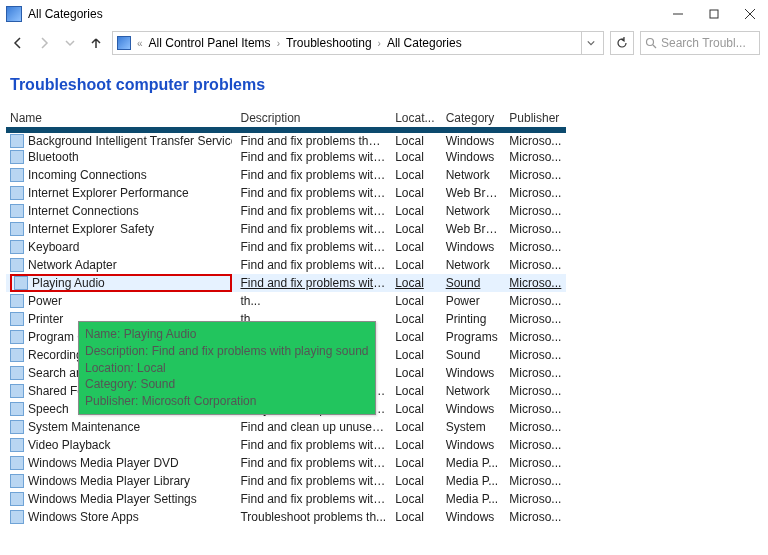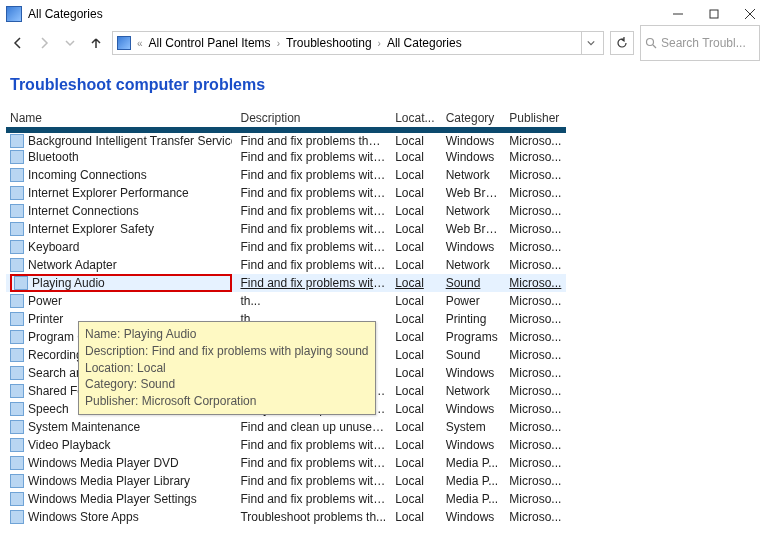--- a/index.html
+++ b/index.html
@@ -69,21 +69,21 @@
       margin-left: auto;
       color: #666;
     }
     .refreshbtn {
       width: 24px; height: 24px;
       border: 1px solid #ccc;
       display:flex;align-items:center;justify-content:center;
       color: #333;
     }
     .searchbox {
-      width: 120px; height: 36px;
+      width: 120px; height: 24px;
       border: 1px solid #ccc;
       display: flex; align-items: center;
       padding: 0 4px; gap: 4px;
       color: #999;
     }
     .heading {
       color: #1a4ec8;
       font-size: 16px;
       padding: 18px 0 14px 10px;
       font-weight: bold;
@@ -127,21 +127,21 @@
       width: 14px; height: 14px; flex: none;
       background: #b9d6f2;
       border: 1px solid #6fa3d6;
     }
     .redbox td.col-name .cell-name {
       border: 2px solid #d40000;
       padding: 0px 2px;
     }
     .tooltip {
       position: absolute;
-      background: #fef9c3;
+      background: #22c55e;
       border: 1px solid #8a8a8a;
       font-size: 12px;
       color: #555;
       padding: 4px 6px;
       line-height: 1.4;
       box-shadow: 1px 1px 2px rgba(0,0,0,0.15);
     }
     .tooltip .trow { white-space: nowrap; }
     col.c-name { width: 228px; }
     col.c-desc { width: 153px; }

